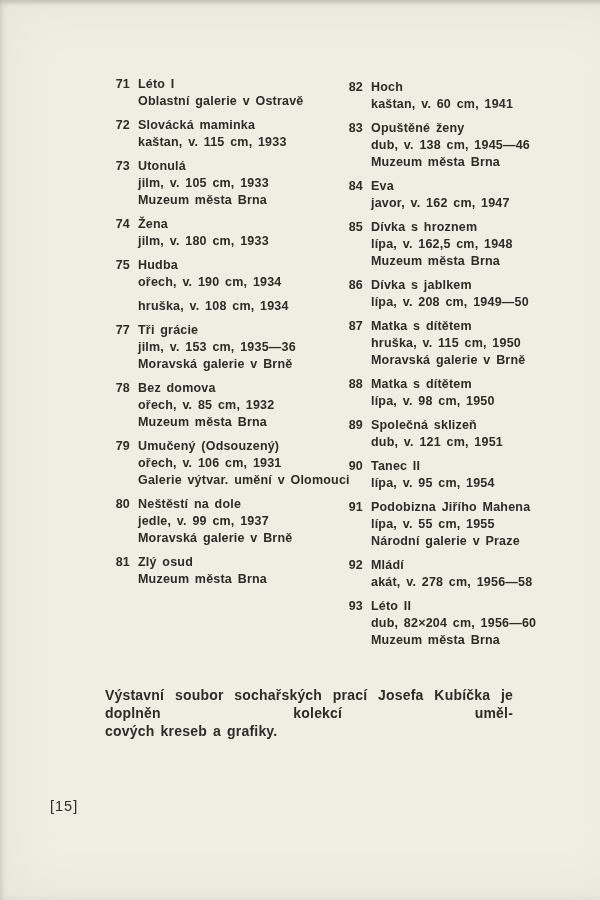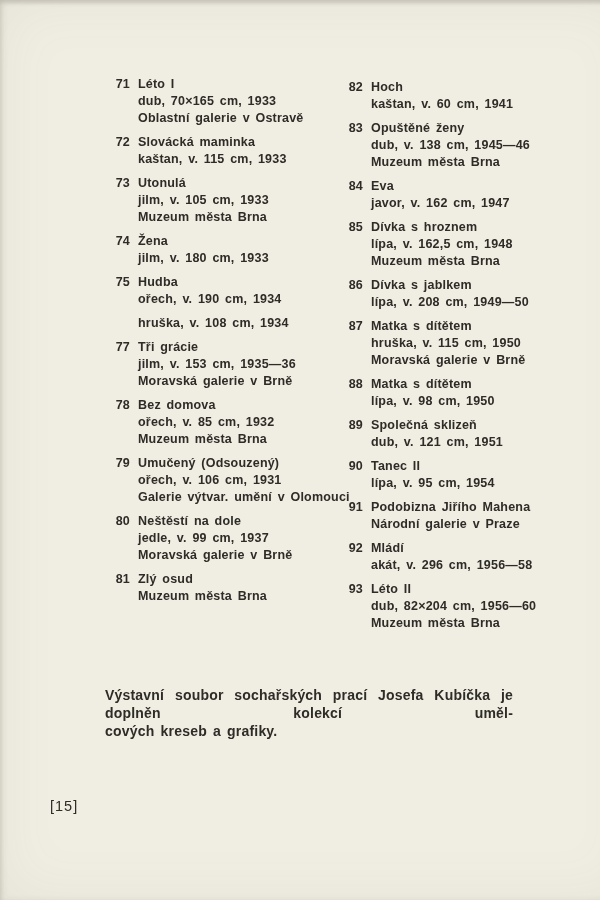--- a/index.html
+++ b/index.html
@@ -47,21 +47,20 @@
   }
 </style>
 </head>
 <body>
 
 <div class="page">
 
   <div class="col col-left">
       <div class="entry">
         <div class="entry-head"><span class="num">71</span><span class="title">Léto I</span></div>
-        <div class="entry-line">dub, 70×165 cm, 1933</div>
         <div class="entry-line">Oblastní galerie v Ostravě</div>
       </div>
       <div class="entry">
         <div class="entry-head"><span class="num">72</span><span class="title">Slovácká maminka</span></div>
         <div class="entry-line">kaštan, v. 115 cm, 1933</div>
       </div>
       <div class="entry">
         <div class="entry-head"><span class="num">73</span><span class="title">Utonulá</span></div>
         <div class="entry-line">jilm, v. 105 cm, 1933</div>
         <div class="entry-line">Muzeum města Brna</div>
@@ -138,25 +137,26 @@
       <div class="entry">
         <div class="entry-head"><span class="num">89</span><span class="title">Společná sklizeň</span></div>
         <div class="entry-line">dub, v. 121 cm, 1951</div>
       </div>
       <div class="entry">
         <div class="entry-head"><span class="num">90</span><span class="title">Tanec II</span></div>
         <div class="entry-line">lípa, v. 95 cm, 1954</div>
       </div>
       <div class="entry">
         <div class="entry-head"><span class="num">91</span><span class="title">Podobizna Jiřího Mahena</span></div>
+        <div class="entry-line">lípa, v. 55 cm, 1955</div>
         <div class="entry-line">Národní galerie v Praze</div>
       </div>
       <div class="entry">
         <div class="entry-head"><span class="num">92</span><span class="title">Mládí</span></div>
-        <div class="entry-line">akát, v. 296 cm, 1956—58</div>
+        <div class="entry-line">akát, v. 278 cm, 1956—58</div>
       </div>
       <div class="entry">
         <div class="entry-head"><span class="num">93</span><span class="title">Léto II</span></div>
         <div class="entry-line">dub, 82×204 cm, 1956—60</div>
         <div class="entry-line">Muzeum města Brna</div>
       </div>
     </div>
 
   <div class="footer">
     <div class="l1">Výstavní soubor sochařských prací Josefa Kubíčka je doplněn kolekcí uměl-</div>

